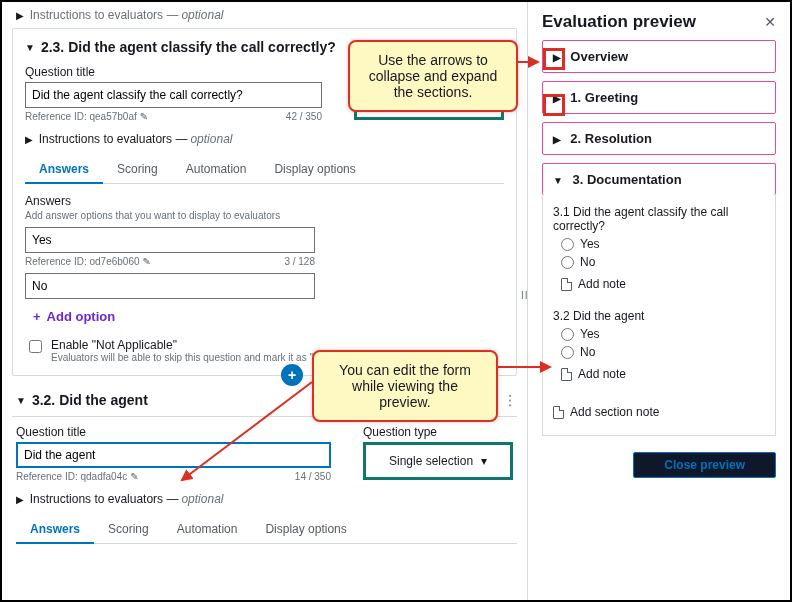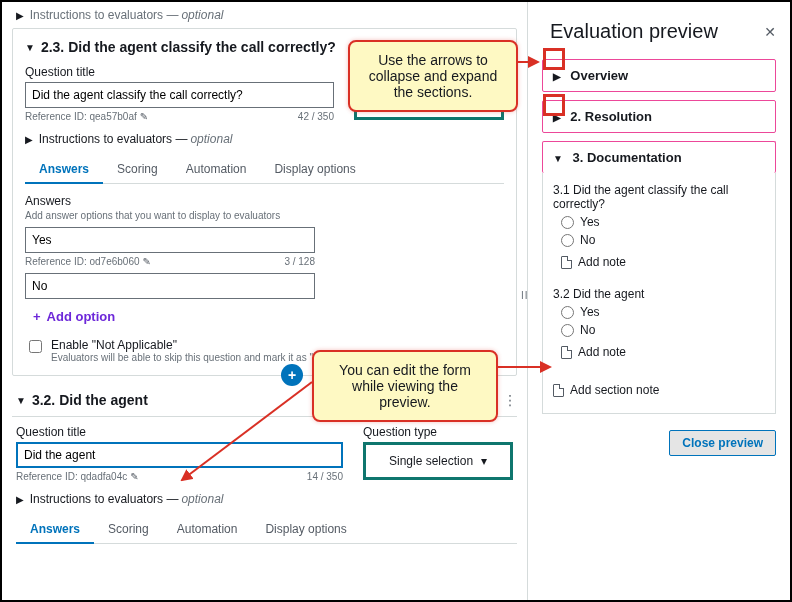--- a/index.html
+++ b/index.html
@@ -42,21 +42,21 @@
   .section-box {
     border: 1px solid #d5dbdb;
     border-radius: 2px;
     background: #fafafa;
     margin-top: 6px;
     padding: 10px 12px 8px 12px;
   }
   .section-box.white { background:#fff; }
   .plain-header { padding: 8px 0 4px 4px; }
   .label { font-size: 12px; color:#16191f; display:block; margin-bottom:3px; }
-  .row2 { display:flex; gap:20px; }
+  .row2 { display:flex; gap:32px; }
   .col-l { flex:1; }
   .col-r { width: 150px; }
   .input {
     width: 100%;
     height: 26px;
     border: 1px solid #687078;
     padding: 3px 6px;
     font-size: 12px;
     background:#fff;
   }
@@ -83,29 +83,29 @@
   .add-opt { color:#6d28d9; font-weight:700; font-size:13px; margin-top:10px; margin-left:8px; cursor:pointer; }
   .add-opt .plus { font-weight:700; margin-right:6px; }
   .chk-row { margin-top:14px; display:flex; align-items:flex-start; gap:6px; }
   .chk-row input[type=checkbox]{ margin-top:2px; }
   .divider-btn {
     position:absolute; left:268px; width:22px;height:22px;border-radius:50%;
     background:#0073bb;color:#fff;display:flex;align-items:center;justify-content:center;
     font-size:14px;font-weight:700;cursor:pointer;
   }
   .side-head { display:flex; justify-content:space-between; align-items:center; margin-bottom:6px; }
-  .side-head h2 { margin:8px; font-size:20px; font-weight:400; }
+  .side-head h2 { margin:0; font-size:17px; font-weight:700; }
   .close-x { font-size:14px; color:#545b64; cursor:pointer; }
   .pv-item { border:1px solid #ec4899; border-radius:2px; padding:8px 10px; margin-top:8px; font-size:13px; font-weight:700; }
   .radio-row { display:flex; align-items:center; gap:6px; margin:4px 0 2px 8px; font-size:12px; font-weight:400;}
   .radio-row input { margin:0; }
   .note-row { display:flex; align-items:center; gap:6px; margin:8px 0 2px 8px; font-size:12px; font-weight:400; cursor:pointer;}
   .btn {
-    border:1px solid #545b64; border-radius:2px; padding:5px 12px;
-    font-size:12px; font-weight:700; color:#545b64; cursor:pointer; background:#e5e5e5;
+    border:1px solid #545b64; border-radius:2px; padding:5px 30px;
+    font-size:12px; font-weight:700; color:#545b64; cursor:pointer; background:#0f172a;
   }
   .btn.primary { border-color:#0073bb; color:#0073bb; }
   .btn-row { display:flex; justify-content:flex-end; margin-top:16px; }
   .kebab { color:#687078; font-size:14px; cursor:pointer; margin-left:auto; }
   
   .callout {
     position:absolute;
     border:2px solid #d93025;
     border-radius:8px;
     background:#fef9c3;
@@ -250,20 +250,24 @@
       <h2>Evaluation preview</h2>
       <span class="close-x">✕</span>
     </div>
 
     <div class="pv-item">
       <span class="caret">▶</span>
       <span>Overview</span>
     </div>
     <div class="pv-item">
       <span class="caret">▶</span>
+      <span>1. Greeting</span>
+    </div>
+    <div class="pv-item">
+      <span class="caret">▶</span>
       <span>2. Resolution</span>
     </div>
     <div class="pv-item" style="border-bottom:none;">
       <span class="caret">▼</span>
       <span>3. Documentation</span>
     </div>
 
     <div style="border:1px solid #d5dbdb; border-top:none; padding:10px 10px 14px 10px;">
       <div style="font-size:12px;">3.1 Did the agent classify the call correctly?</div>
       <label class="radio-row">

